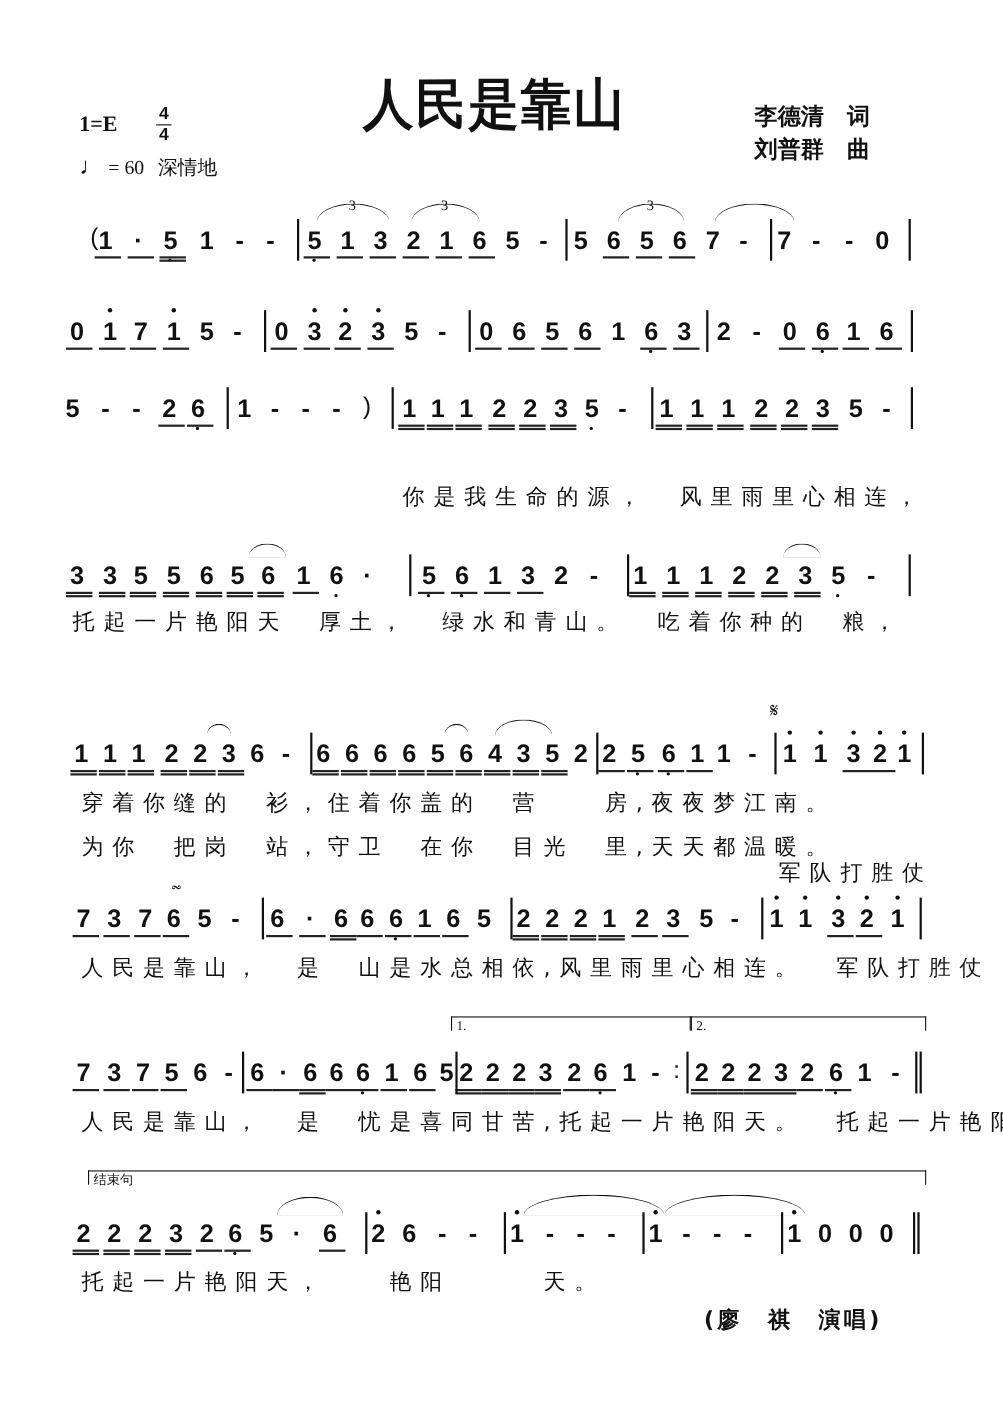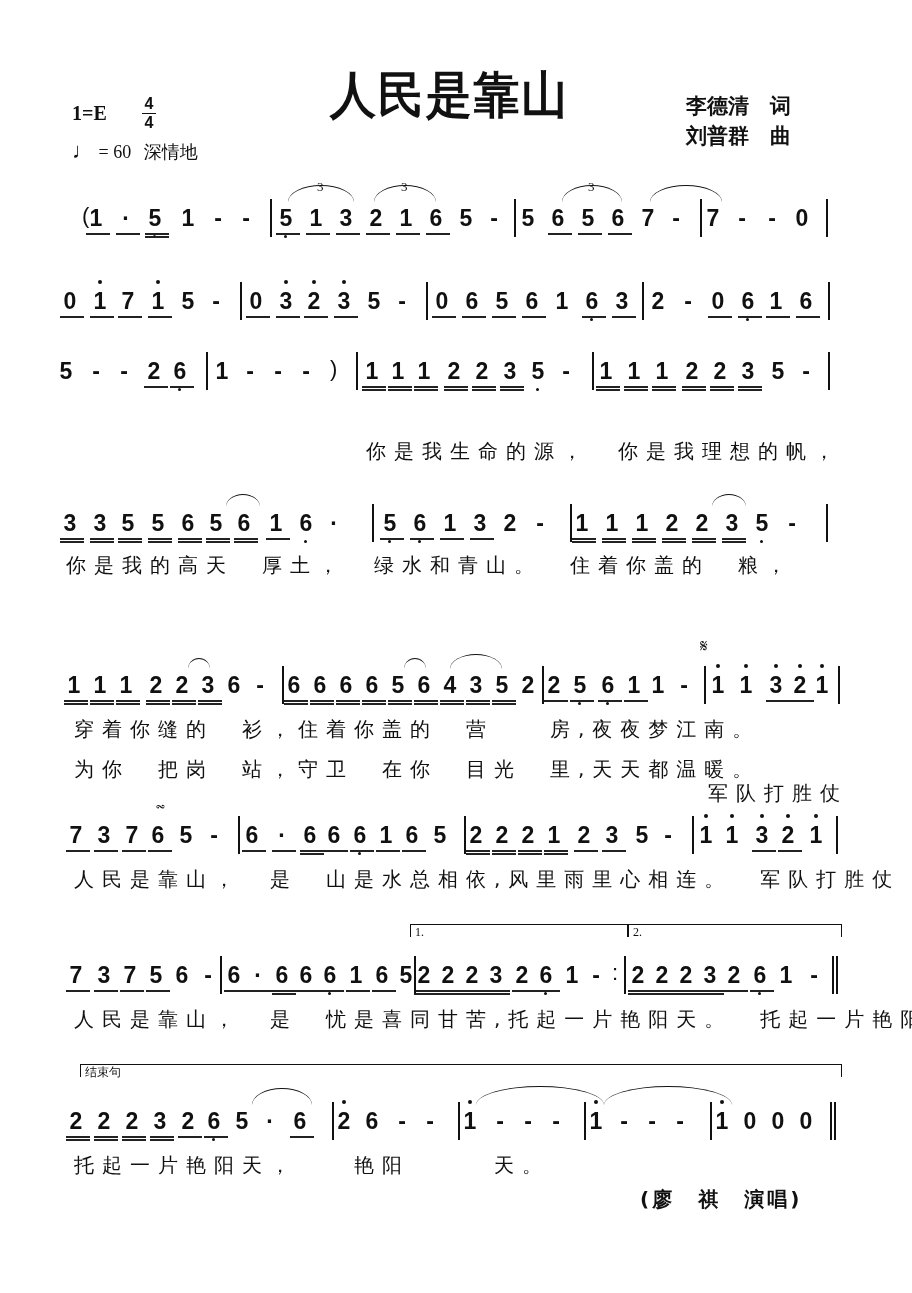--- a/index.html
+++ b/index.html
@@ -195,21 +195,21 @@
       <div class="note" style="left: 738px;">3</div>
       <div class="ul" style="left: 738px; width: 24px; top: 28px;"></div>
       <div class="ul" style="left: 738px; width: 24px; top: 31px;"></div>
       <div class="note" style="left: 768px;">5</div>
       <div class="note" style="left: 796px; font-weight: bold;">-</div>
       <div class="bar-line" style="left: 206px; top: -6px; height: 38px;"></div>
       <div class="bar-line" style="left: 356px; top: -6px; height: 38px;"></div>
       <div class="bar-line" style="left: 592px; top: -6px; height: 38px;"></div>
       <div class="bar-line" style="left: 828px; top: -6px; height: 38px;"></div>
       <div class="paren" style="left: 330px; top: -2px;">)</div>
-      <div class="lyric" style="left: 366px; top: 80px;">你是我生命的源，　你是我理想的帆，</div>
+      <div class="lyric" style="left: 366px; top: 80px;">你是我生命的源，　风里雨里心相连，</div>
     </div>
     <div class="row" style="top: 510px; height: 110px;">
       <div class="note" style="left: 60px;">3</div>
       <div class="ul" style="left: 60px; width: 24px; top: 28px;"></div>
       <div class="ul" style="left: 60px; width: 24px; top: 31px;"></div>
       <div class="note" style="left: 90px;">3</div>
       <div class="ul" style="left: 90px; width: 24px; top: 28px;"></div>
       <div class="ul" style="left: 90px; width: 24px; top: 31px;"></div>
       <div class="note" style="left: 118px;">5</div>
       <div class="ul" style="left: 118px; width: 24px; top: 28px;"></div>
@@ -258,21 +258,21 @@
       <div class="note" style="left: 722px;">3</div>
       <div class="ul" style="left: 722px; width: 24px; top: 28px;"></div>
       <div class="ul" style="left: 722px; width: 24px; top: 31px;"></div>
       <div class="note" style="left: 752px;">5<div class="dot-dn"></div></div>
       <div class="note" style="left: 782px; font-weight: bold;">-</div>
       <div class="bar-line" style="left: 372px; top: -6px; height: 38px;"></div>
       <div class="bar-line" style="left: 570px; top: -6px; height: 38px;"></div>
       <div class="bar-line" style="left: 826px; top: -6px; height: 38px;"></div>
       <div class="slur" style="left: 226px; width: 34px; height: 12px; top: -16px;"></div>
       <div class="slur" style="left: 712px; width: 34px; height: 12px; top: -16px;"></div>
-      <div class="lyric" style="left: 66px; top: 42px;">你是我的高天　厚土，　绿水和青山。　住着你盖的　粮，</div>
+      <div class="lyric" style="left: 66px; top: 42px;">托起一片艳阳天　厚土，　绿水和青山。　吃着你种的　粮，</div>
     </div>
     <div class="row" style="top: 672px; height: 110px;">
       <div class="note" style="left: 64px;">1</div>
       <div class="ul" style="left: 64px; width: 24px; top: 28px;"></div>
       <div class="ul" style="left: 64px; width: 24px; top: 31px;"></div>
       <div class="note" style="left: 90px;">1</div>
       <div class="ul" style="left: 90px; width: 24px; top: 28px;"></div>
       <div class="ul" style="left: 90px; width: 24px; top: 31px;"></div>
       <div class="note" style="left: 116px;">1</div>
       <div class="ul" style="left: 116px; width: 24px; top: 28px;"></div>

